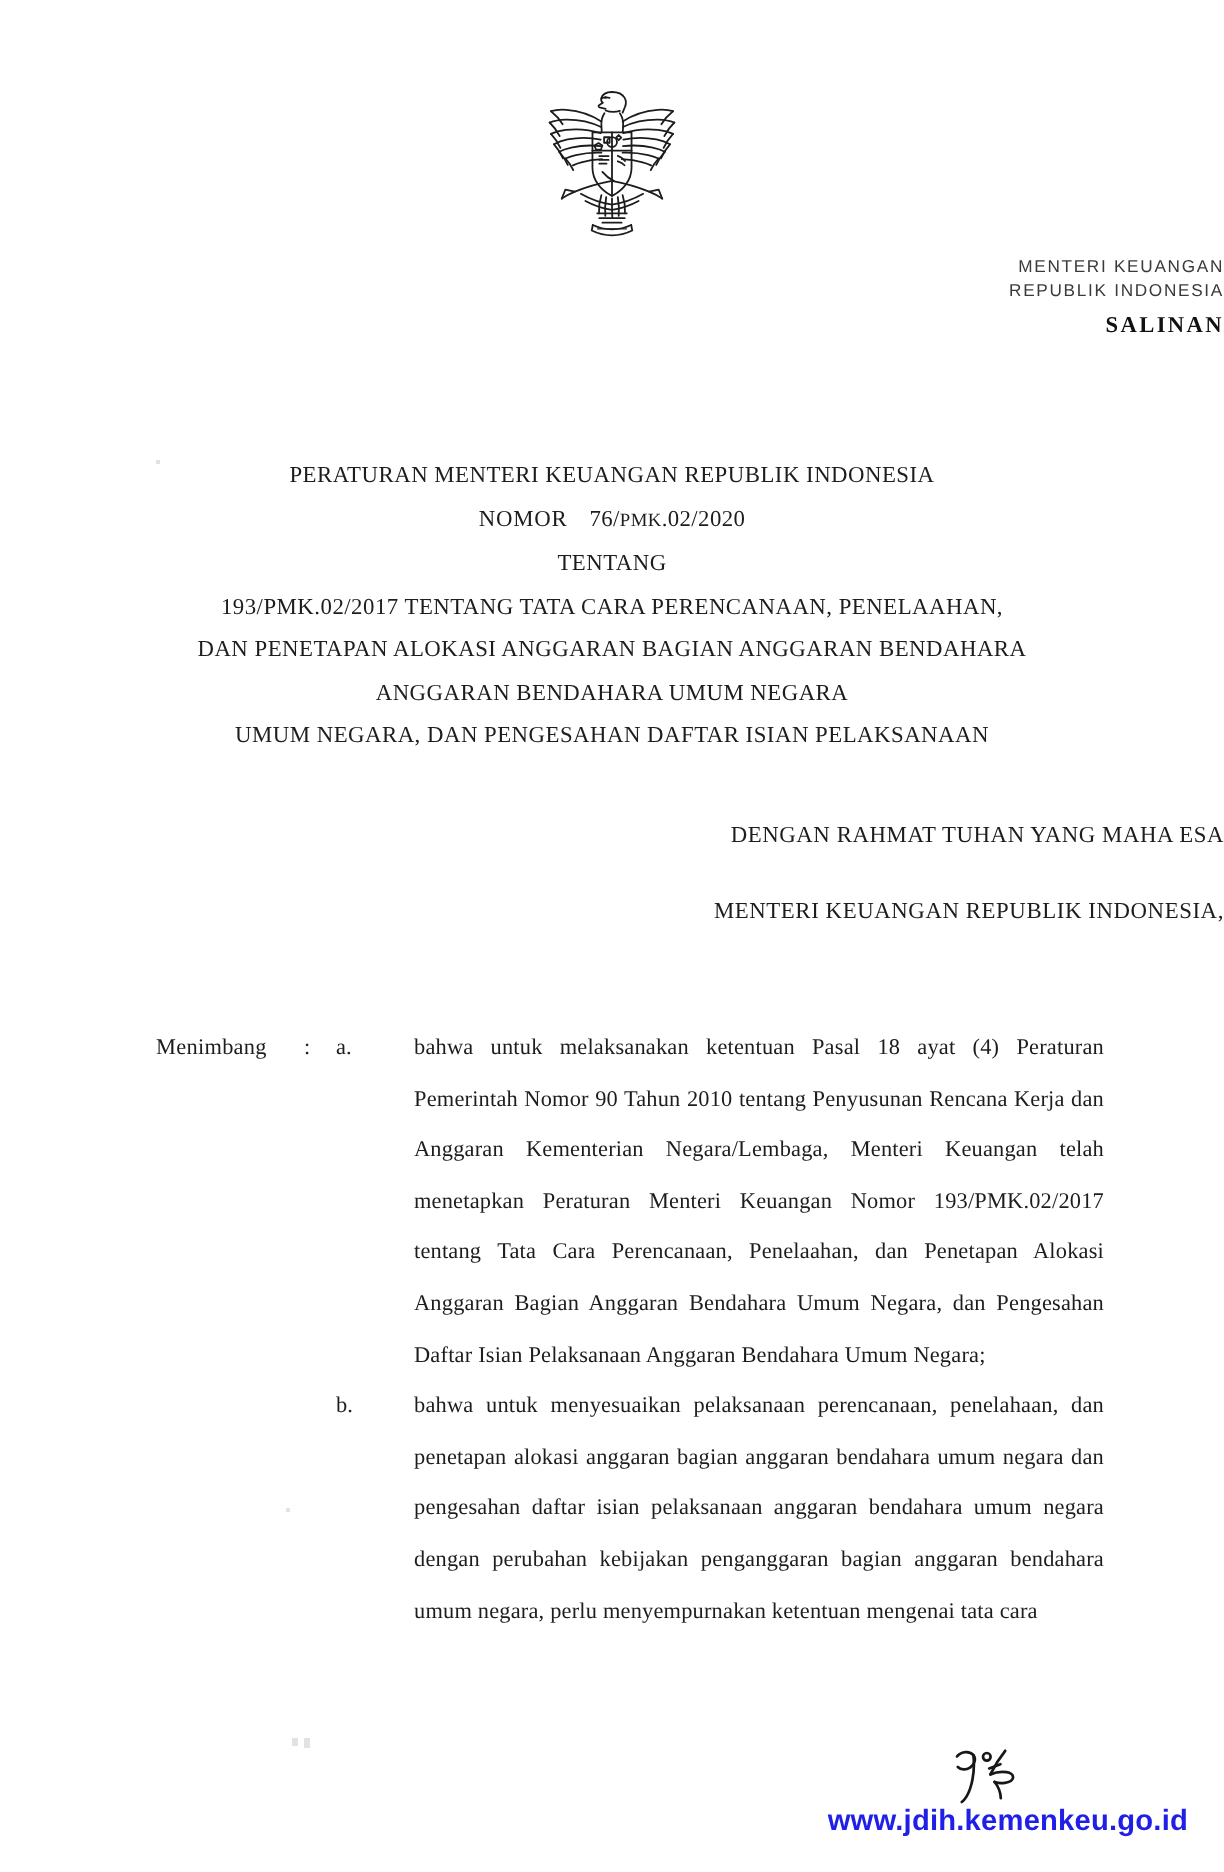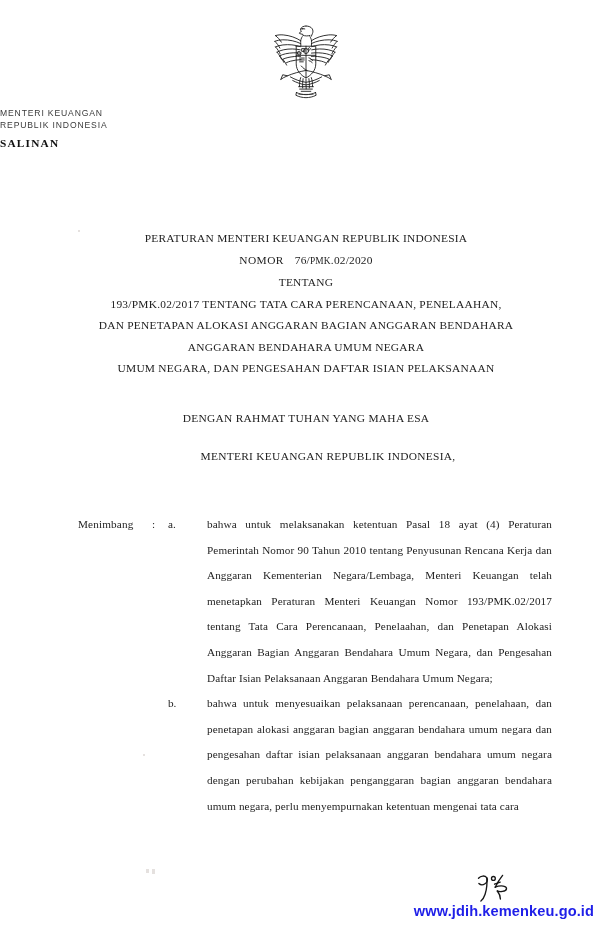--- a/index.html
+++ b/index.html
@@ -19,24 +19,24 @@
 
   .page {
     position: absolute;
     inset: 0;
     background: #ffffff;
   }
 
   
   .letterhead {
     position: absolute;
-    top: 20px;
+    top: 40px;
     left: 0;
     right: 0;
-    text-align: left;
+    text-align: right;
   }
   .emblem {
     display: block;
     margin: 0 auto;
     width: 86px;
     height: 84px;
   }
   .ministry-line {
     font-family: "Liberation Sans", "DejaVu Sans", sans-serif;
     font-size: 8.6px;
@@ -75,21 +75,21 @@
   .nomor-val .smallcap {
     font-size: 9.4px;
     letter-spacing: 0.2px;
     text-align: center;
   }
 
   
   .subhead {
     position: absolute;
     left: 0; right: 0;
-    text-align: center;
+    text-align: right;
     font-size: 11.4px;
     letter-spacing: 0.3px;
     color: #1d1d1d;
   }
   .subhead.rahmat { top: 412px; }
   .subhead.menteri { top: 450px; margin-left: 44px; }
 
   
   .considering {
     position: absolute;

